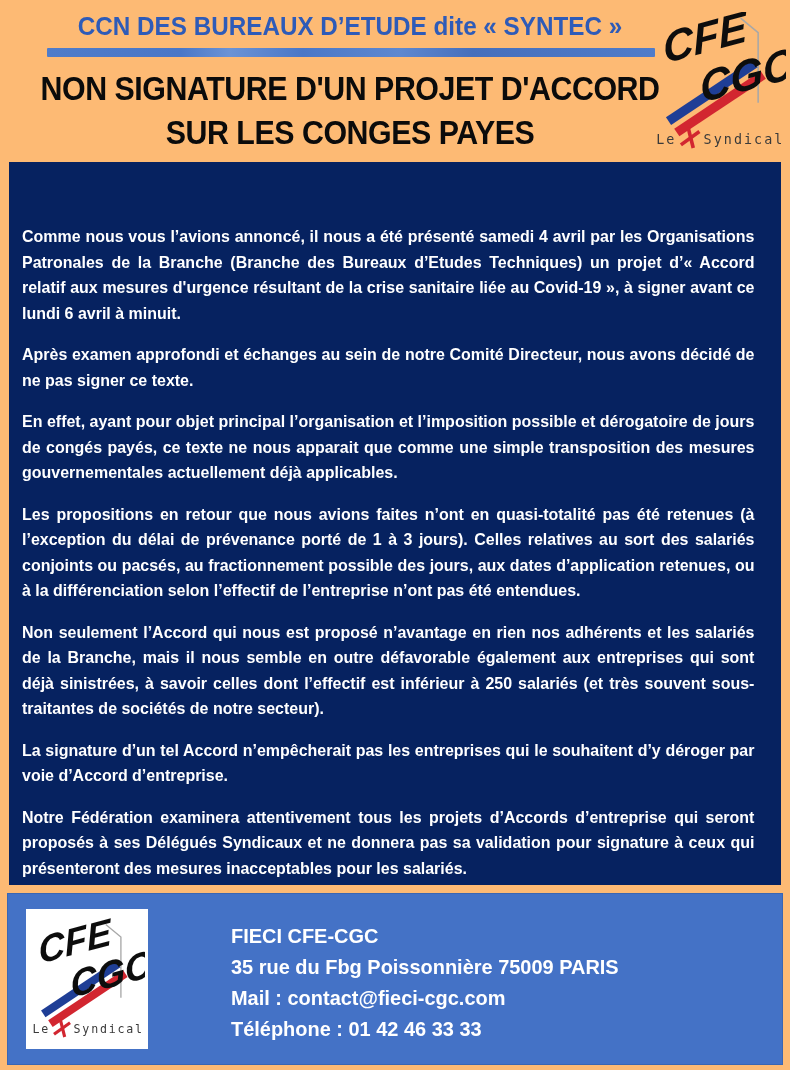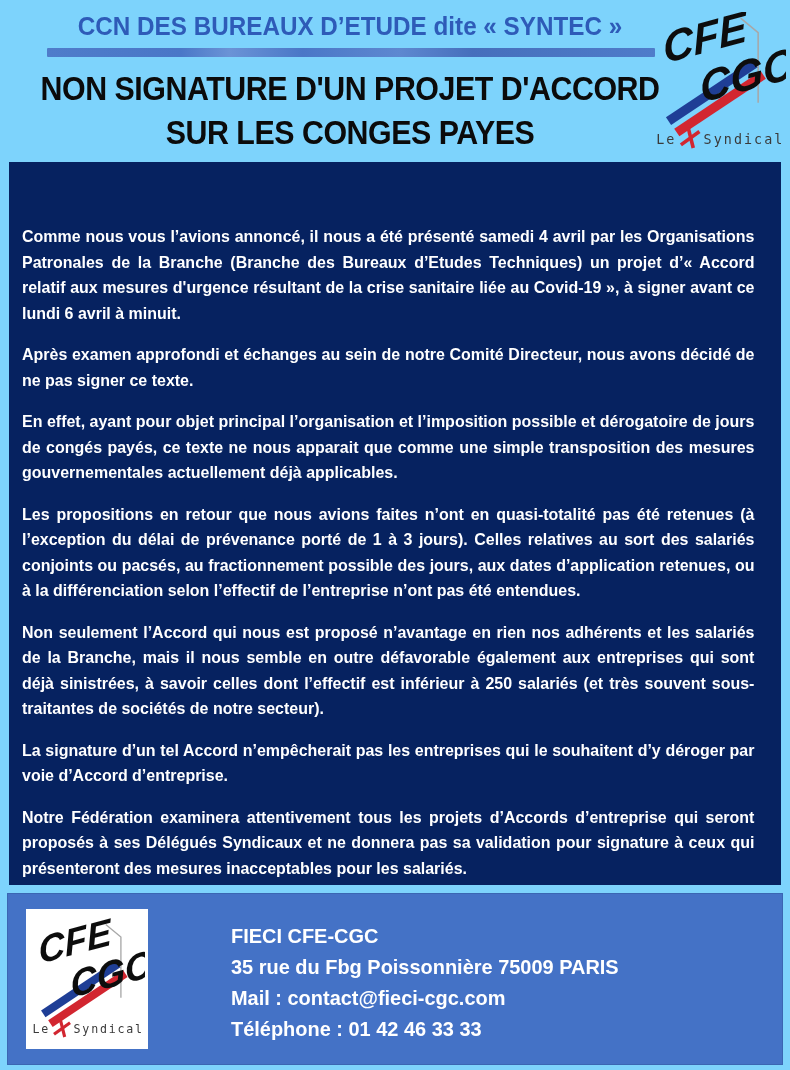--- a/index.html
+++ b/index.html
@@ -1,17 +1,17 @@
 <!DOCTYPE html>
 <html lang="fr"><head>
 <meta charset="utf-8">
 <style>
   html,body{margin:0;padding:0;background:#ffffff;}
   .page{
-    position:relative;width:790px;height:1070px;background:#7dd3fc;overflow:hidden;
+    position:relative;width:790px;height:1070px;background:#fdba74;overflow:hidden;
     font-family:"Liberation Sans",sans-serif;
   }
   
   .header{position:relative;height:162px;}
   .header-left{position:absolute;left:0;top:0;width:700px;}
   .banner-text{
     margin-top:12px;text-align:center;color:#2e5bb8;font-weight:bold;
     font-size:25px;letter-spacing:0px;transform:scaleX(0.97);
   }
   .underline-bar{

